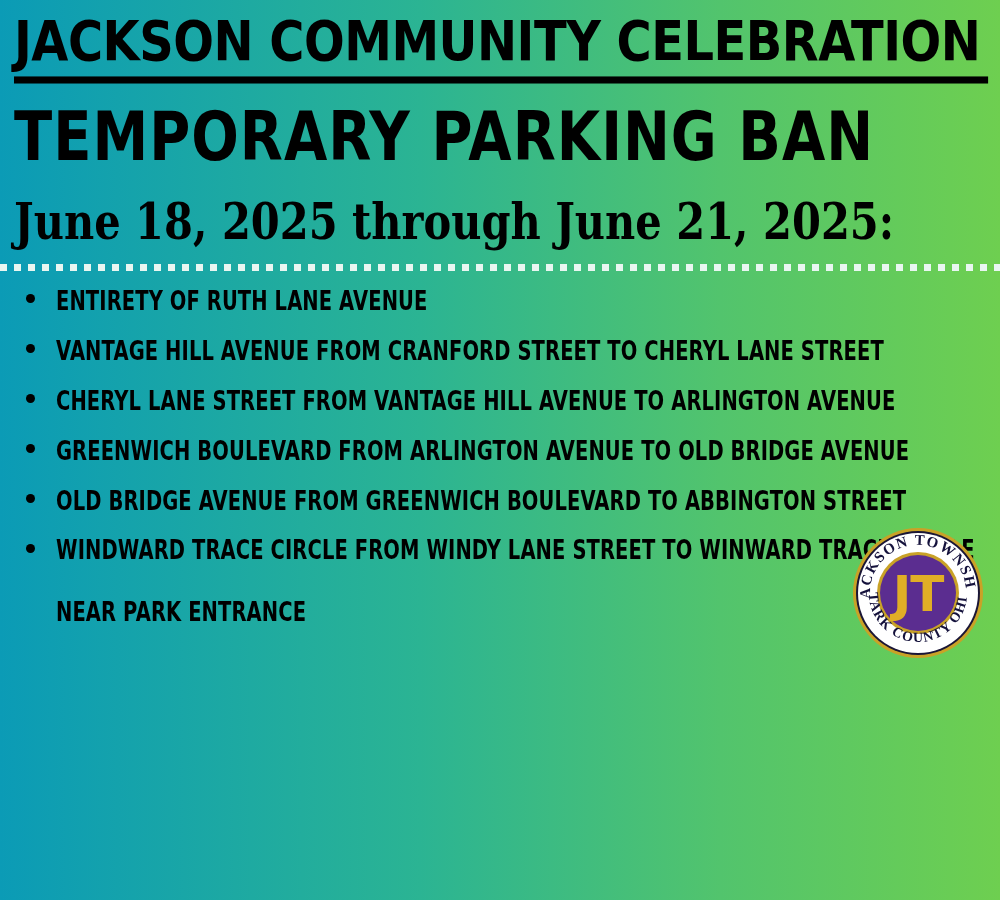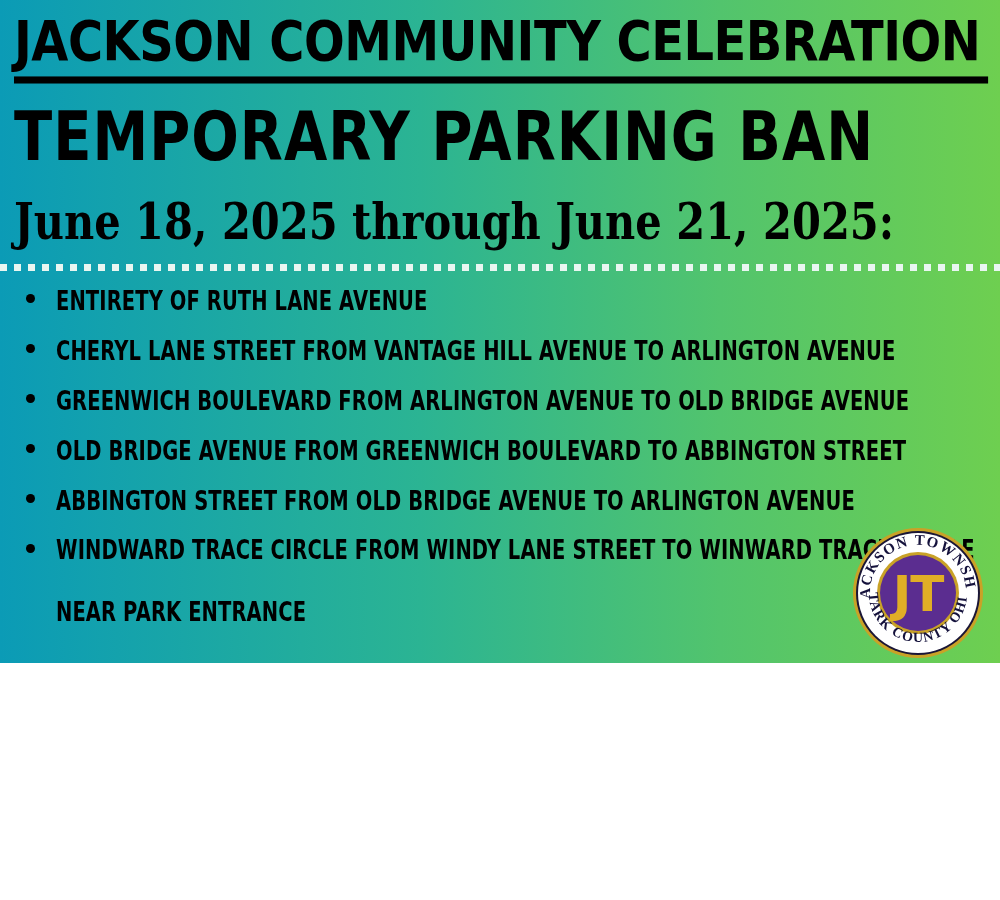--- a/index.html
+++ b/index.html
@@ -9,21 +9,21 @@
   body {
     width: 1000px;
     height: 900px;
     overflow: hidden;
     font-family: "Liberation Sans", sans-serif;
   }
 
   #poster {
     position: relative;
     width: 1000px;
-    height: 663px;
+    height: 900px;
     box-sizing: border-box;
     background: linear-gradient(90deg, #0b9bb6 0%, #2bb493 42%, #52c46d 72%, #6ecf50 100%);
     overflow: hidden;
   }
 
   
   .headings {
     position: absolute;
     left: 0;
     top: 0;
@@ -166,33 +166,33 @@
 
   <div class="divider"></div>
 
   <ul class="street-list">
     <li class="street-item">
       <span class="street-bullet"></span>
       <span class="street-text"> ENTIRETY OF RUTH LANE AVENUE</span>
     </li>
     <li class="street-item">
       <span class="street-bullet"></span>
+      <span class="street-text">VANTAGE HILL AVENUE FROM CRANFORD STREET TO CHERYL LANE STREET</span>
+    </li>
+    <li class="street-item">
+      <span class="street-bullet"></span>
       <span class="street-text">CHERYL LANE STREET FROM VANTAGE HILL AVENUE TO ARLINGTON AVENUE</span>
     </li>
     <li class="street-item">
       <span class="street-bullet"></span>
       <span class="street-text">GREENWICH BOULEVARD FROM ARLINGTON AVENUE TO OLD BRIDGE AVENUE</span>
     </li>
     <li class="street-item">
       <span class="street-bullet"></span>
       <span class="street-text">OLD BRIDGE AVENUE FROM GREENWICH BOULEVARD TO ABBINGTON STREET</span>
-    </li>
-    <li class="street-item">
-      <span class="street-bullet"></span>
-      <span class="street-text">ABBINGTON STREET FROM OLD BRIDGE AVENUE TO ARLINGTON AVENUE</span>
     </li>
     <li class="street-item wrap">
       <span class="street-bullet"></span>
       <span class="street-text">WINDWARD TRACE CIRCLE FROM WINDY LANE STREET TO WINWARD TRACE CIRCLE NEAR PARK ENTRANCE</span>
     </li>
   </ul>
 
   <div class="seal">
     <svg viewBox="0 0 132 132" xmlns="http://www.w3.org/2000/svg">
       <defs>

